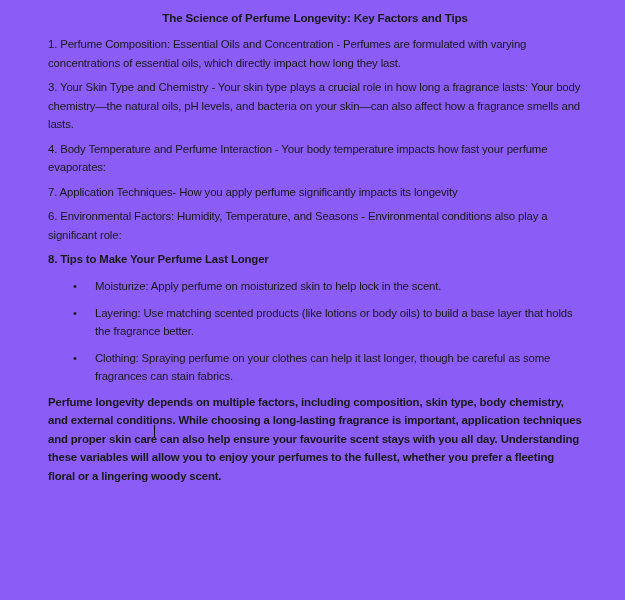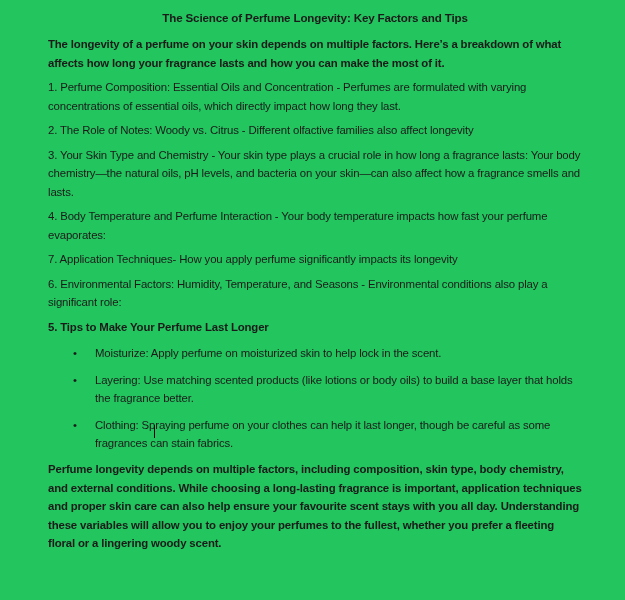--- a/index.html
+++ b/index.html
@@ -7,21 +7,21 @@
     width: 625px;
     height: 600px;
     background: #ffffff;
     overflow: hidden;
     font-family: "Liberation Sans", "DejaVu Sans", sans-serif;
   }
   .page {
     position: relative;
     width: 625px;
     height: 600px;
-    background: #22c55e;
+    background: #8b5cf6;
     color: #1a1a1a;
     padding: 9px 43px 0 48px;
     font-size: 11.4px;
     letter-spacing: -0.15px;
     line-height: 18.5px;
   }
   .title {
     font-size: 11.6px;
     font-weight: bold;
     text-align: center;
@@ -69,35 +69,33 @@
     background: #000000;
   }
 </style>
 </head>
 <body>
 
 <div class="page">
 
   <h1 class="title">The Science of Perfume Longevity: Key Factors and Tips</h1>
 
-  <p class="para bold">The longevity of a perfume on your skin depends on multiple factors. Here’s a breakdown of what affects how long your fragrance lasts and how you can make the most of it.</p>
 
   <p class="para"><strong>1. Perfume Composition: Essential Oils and Concentration</strong><span> - Perfumes are formulated with varying concentrations of essential oils, which directly impact how long they last.</span></p>
 
-  <p class="para"><strong>2. The Role of Notes: Woody vs. Citrus -</strong><span> Different olfactive families also affect longevity</span></p>
 
   <p class="para"><strong>3. Your Skin Type and Chemistry</strong><span> - Your skin type plays a crucial role in how long a fragrance lasts: Your body chemistry—the natural oils, pH levels, and bacteria on your skin—can also affect how a fragrance smells and lasts.</span></p>
 
   <p class="para"><strong>4. Body Temperature and Perfume Interaction</strong><span> - Your body temperature impacts how fast your perfume evaporates:</span></p>
 
   <p class="para"><strong>7. Application Techniques-</strong><span> How you apply perfume significantly impacts its longevity</span></p>
 
   <p class="para"><strong>6. Environmental Factors: Humidity, Temperature, and Seasons -</strong><span> Environmental conditions also play a significant role:</span></p>
 
-  <p class="para bold tips-heading">5. Tips to Make Your Perfume Last Longer</p>
+  <p class="para bold tips-heading">8. Tips to Make Your Perfume Last Longer</p>
 
   <ul class="tips">
     <li>Moisturize: Apply perfume on moisturized skin to help lock in the scent.</li>
     <li>Layering: Use matching scented products (like lotions or body oils) to build a base layer that holds the fragrance better.</li>
     <li>Clothing: Spraying perfume on your clothes can help it last longer, though be careful as some fragrances can stain fabrics.</li>
   </ul>
 
   <p class="para bold">Perfume longevity depends on multiple factors, including composition, skin type, body chemistry, and external conditions. While choosing a long-lasting fragrance is important, application techniques and proper skin care can also help ensure your favourite scent stays with you all day. Understanding these variables will allow you to enjoy your perfumes to the fullest, whether you prefer a fleeting floral or a lingering woody scent.</p>
 
   <div class="caret"></div>

